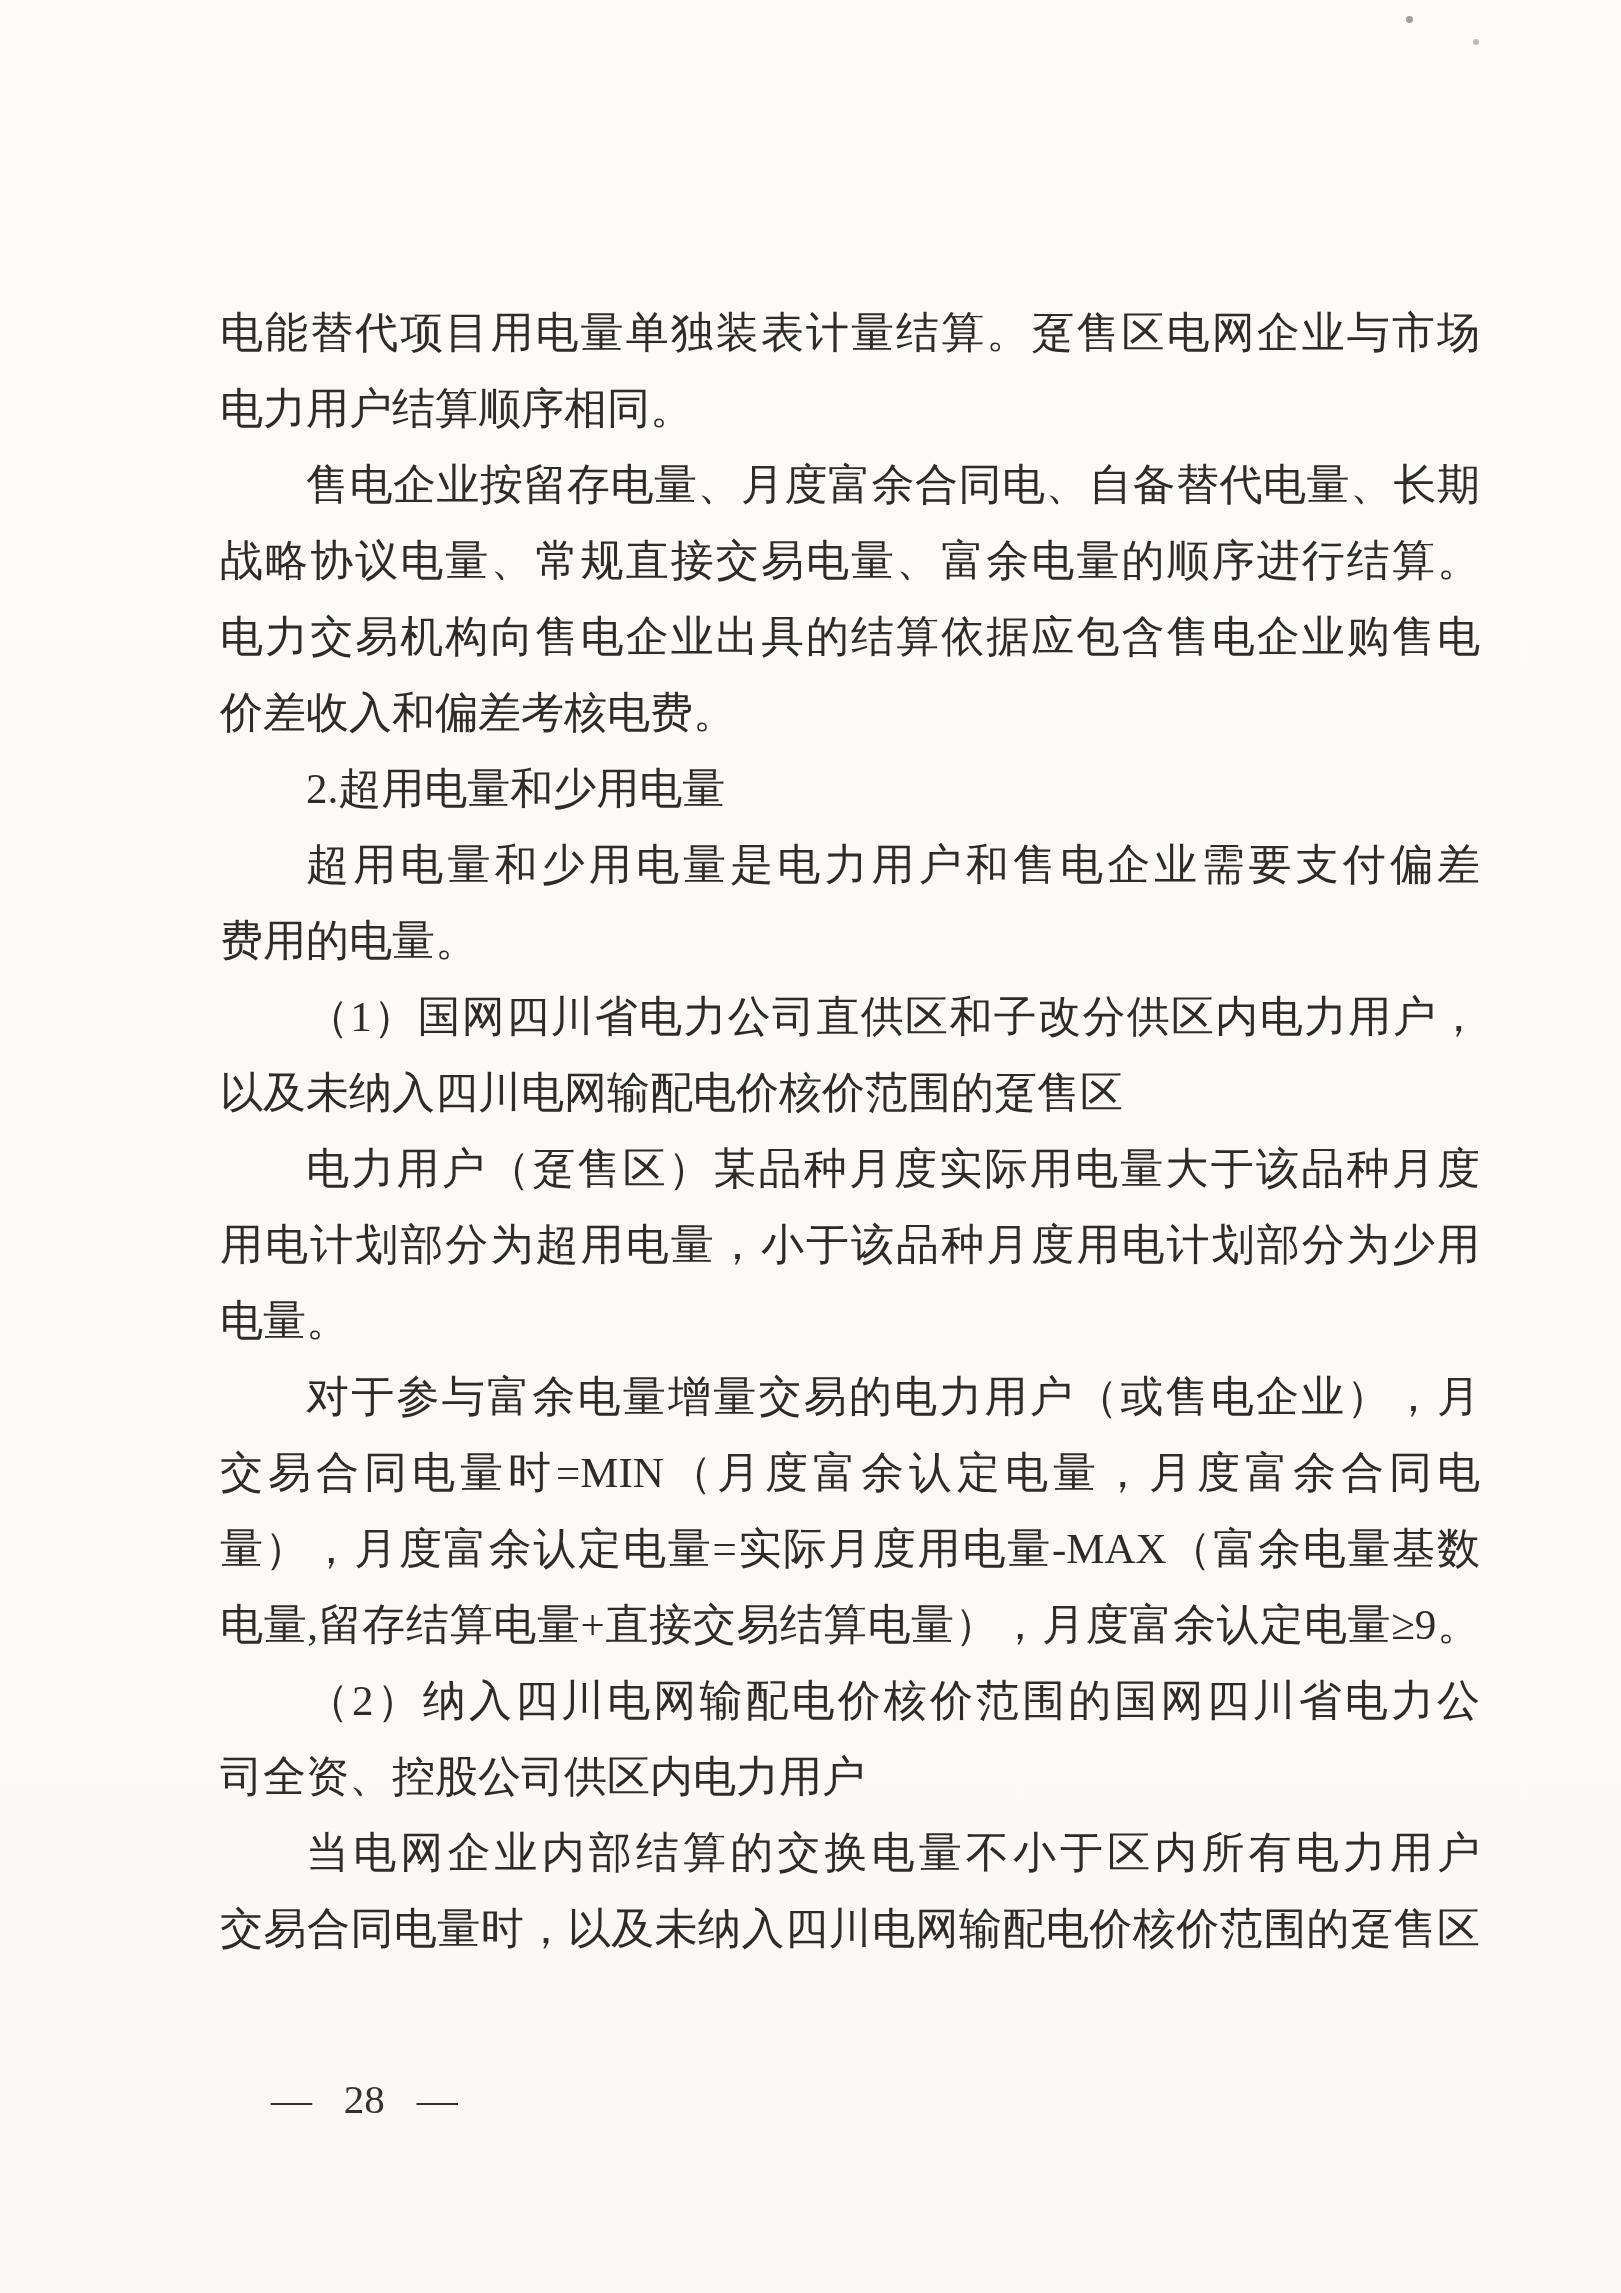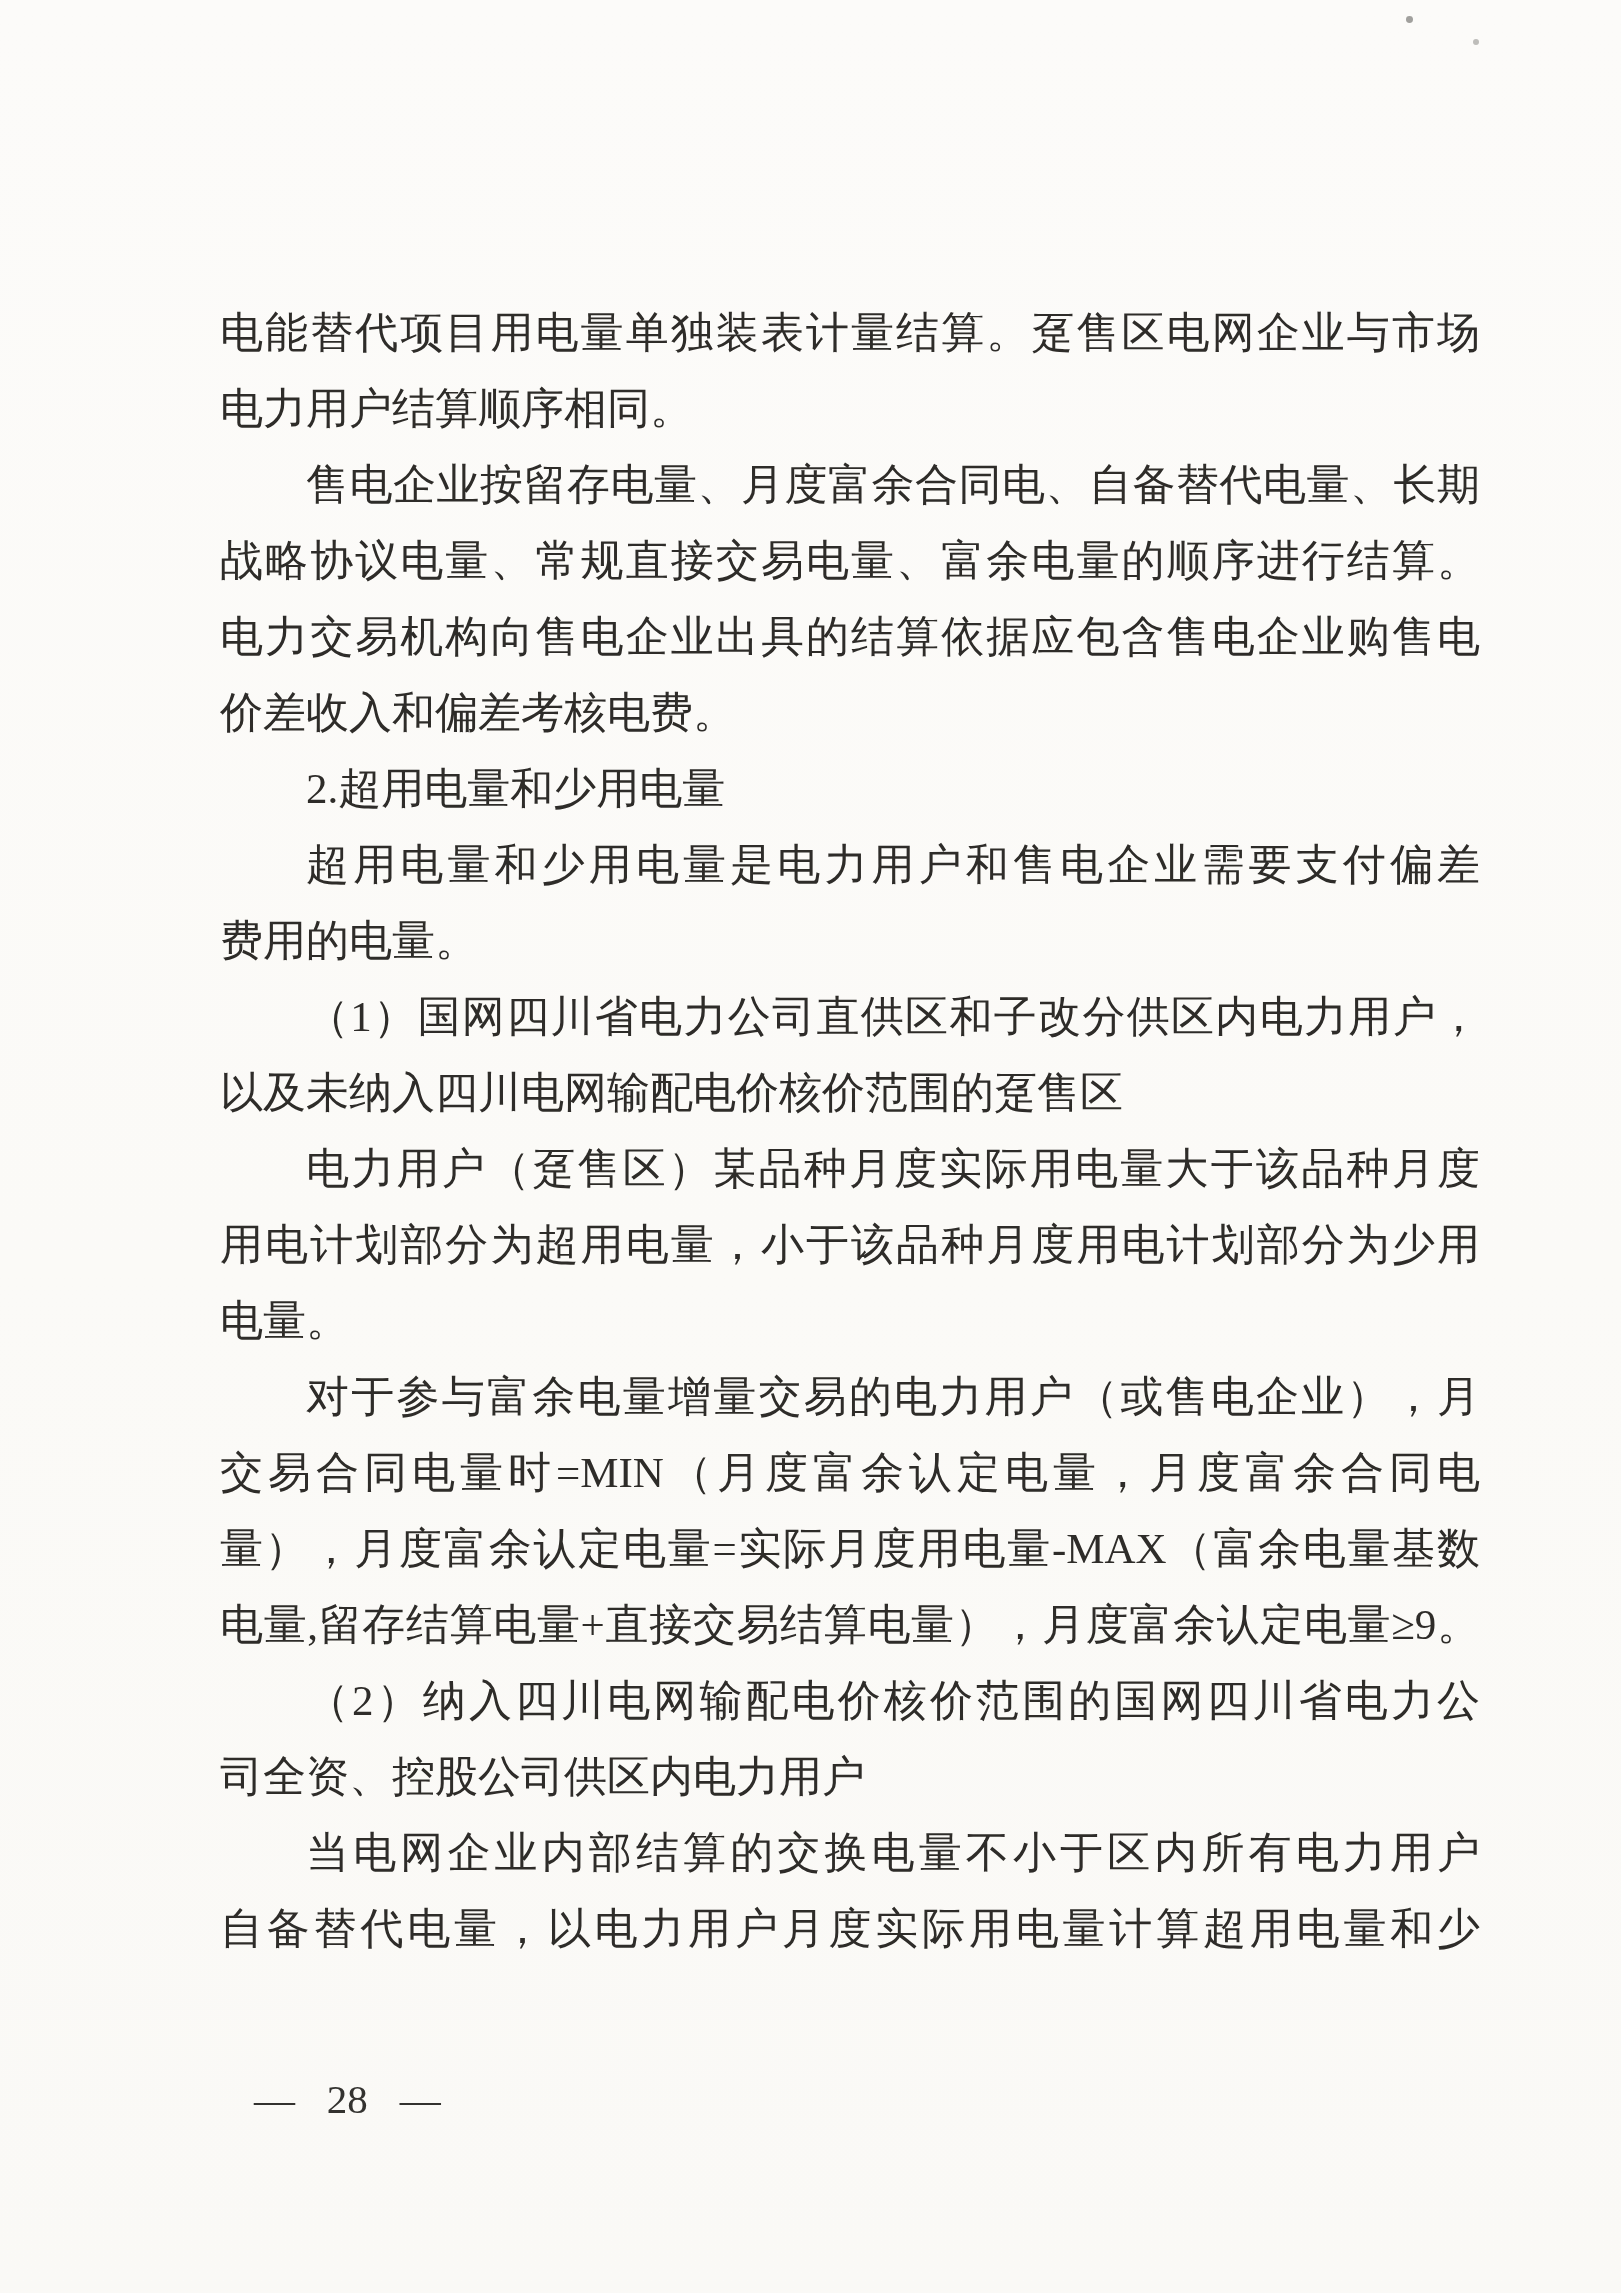--- a/index.html
+++ b/index.html
@@ -37,21 +37,21 @@
     overflow: visible;
   }
   .line.fill {
     text-align-last: justify;
   }
   .line.indent {
     padding-left: 86px;
   }
   .footer {
     position: absolute;
-    left: 254px;
+    left: 271px;
     top: 2070px;
     font-size: 41px;
     line-height: 59px;
     word-spacing: 21.6px;
     color: #33322f;
   }
   .speck {
     position: absolute;
     border-radius: 50%;
     background: #8a8a86;
@@ -81,18 +81,18 @@
       <div class="line indent fill">电力用户（趸售区）某品种月度实际用电量大于该品种月度</div>
       <div class="line fill">用电计划部分为超用电量，小于该品种月度用电计划部分为少用</div>
       <div class="line">电量。</div>
       <div class="line indent fill">对于参与富余电量增量交易的电力用户（或售电企业），月</div>
       <div class="line fill">交易合同电量时=MIN（月度富余认定电量，月度富余合同电</div>
       <div class="line fill">量），月度富余认定电量=实际月度用电量-MAX（富余电量基数</div>
       <div class="line fill">电量,留存结算电量+直接交易结算电量），月度富余认定电量≥9。</div>
       <div class="line indent fill">（2）纳入四川电网输配电价核价范围的国网四川省电力公</div>
       <div class="line">司全资、控股公司供区内电力用户</div>
       <div class="line indent fill">当电网企业内部结算的交换电量不小于区内所有电力用户</div>
-      <div class="line fill">自备替代电量，以电力用户月度实际用电量计算超用电量和少</div>
+      <div class="line fill">交易合同电量时，以及未纳入四川电网输配电价核价范围的趸售区</div>
     </div>
 
   <div class="footer">— 28 —</div>
 </div>
 
 
 </body></html>

